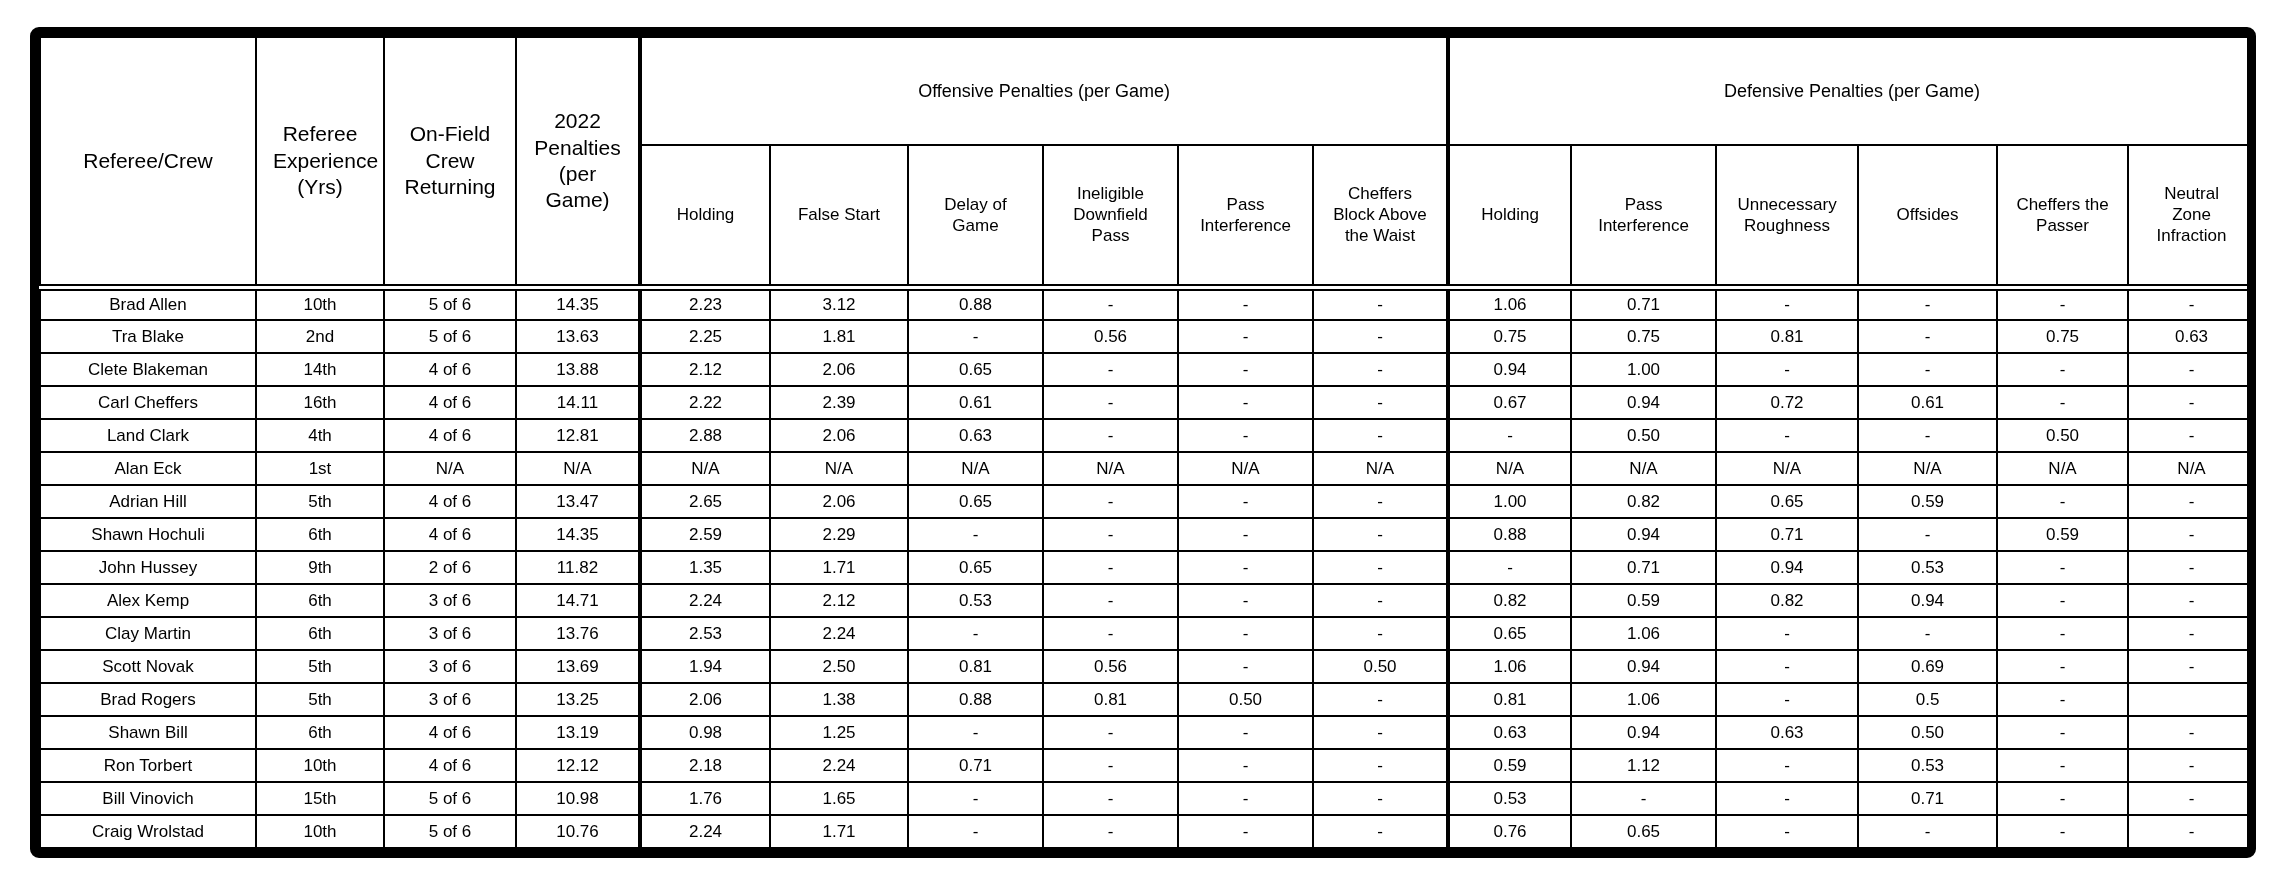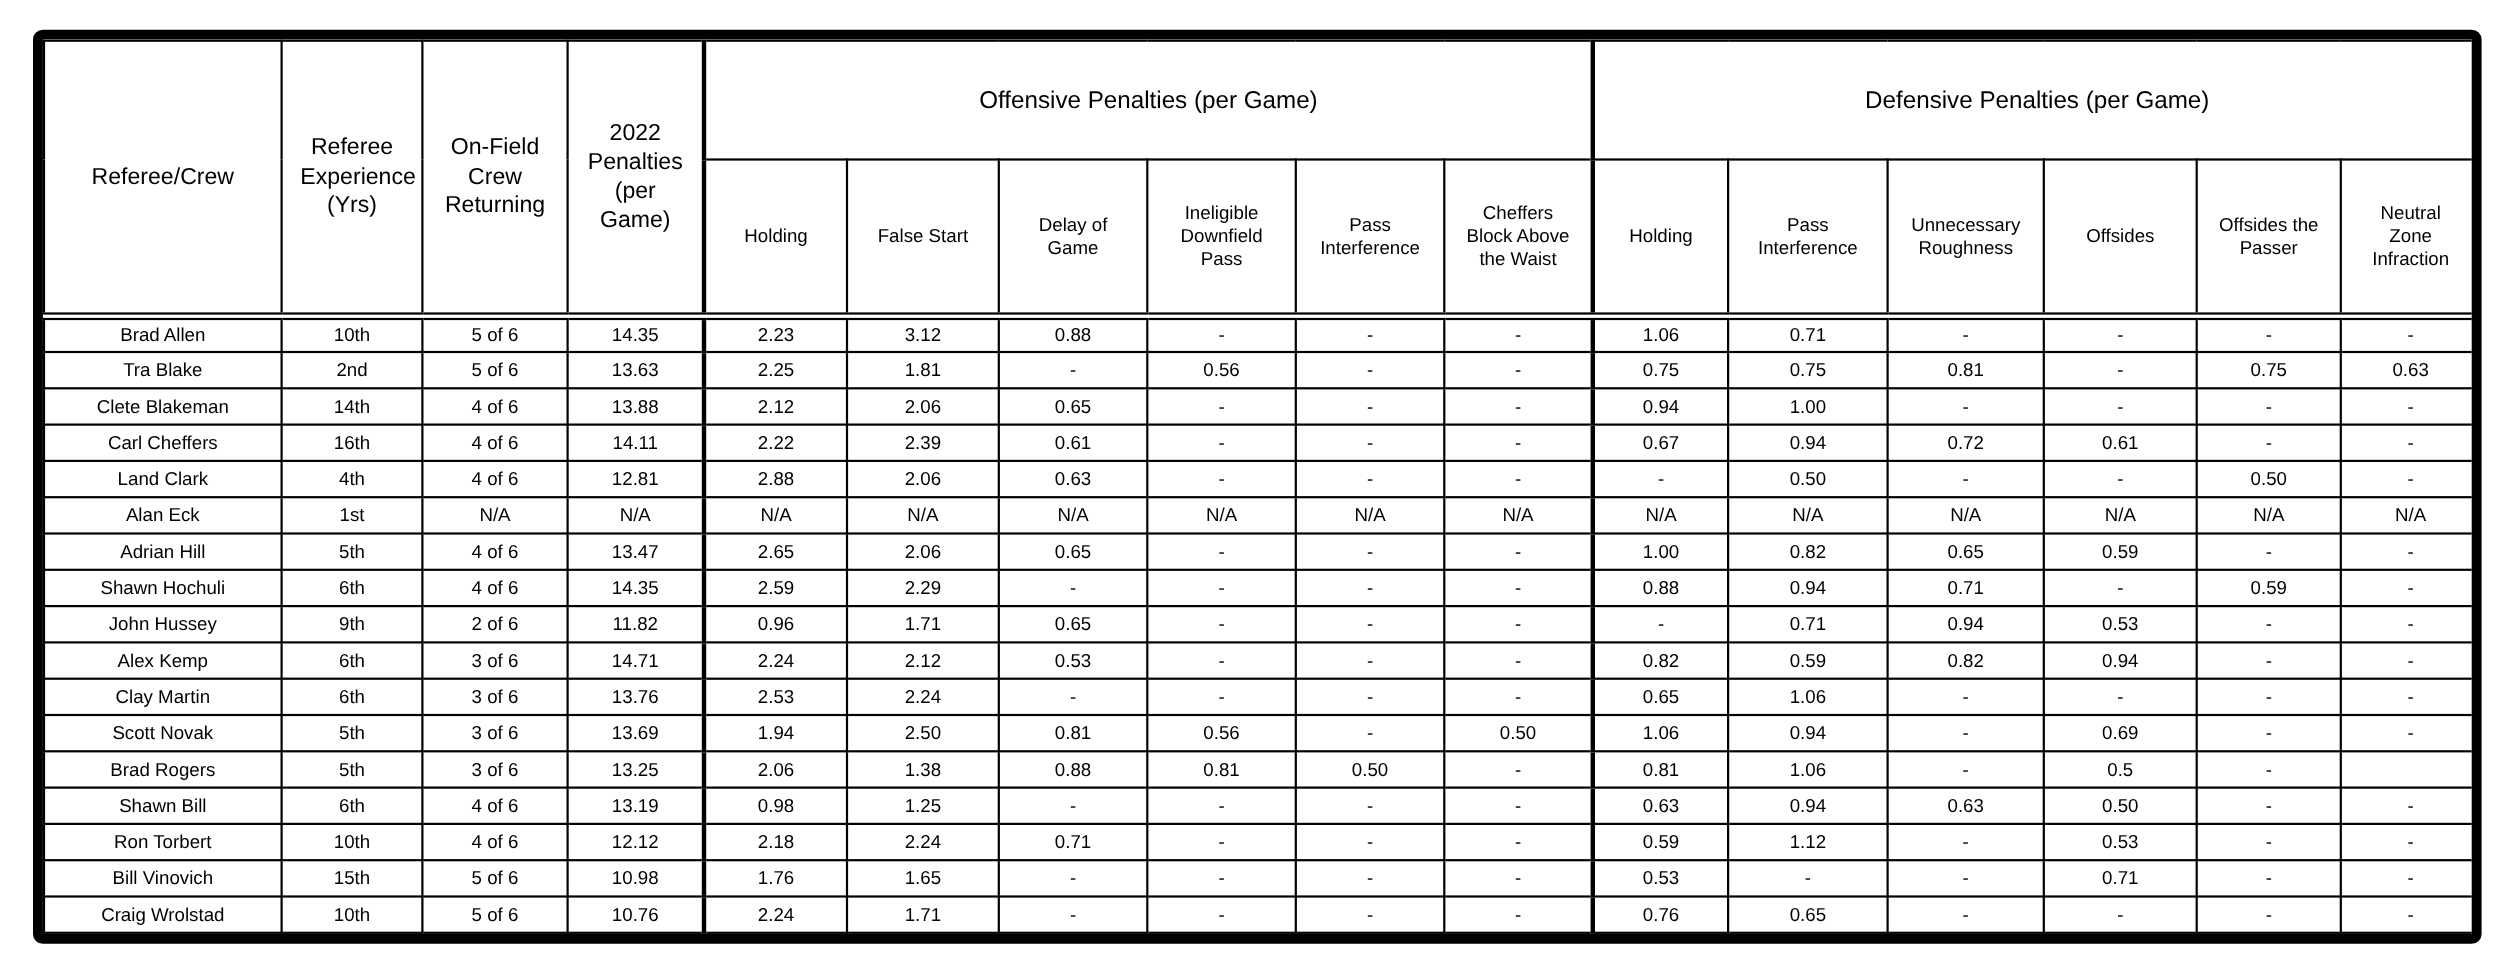--- a/index.html
+++ b/index.html
@@ -33,21 +33,21 @@
   .ref-table th, .ref-table td {
     border: 2px solid #000000;
     text-align: center;
     vertical-align: middle;
     font-weight: normal;
     padding: 1px 4px;
     overflow: hidden;
     line-height: 1.25;
   }
   .ref-table th.group {
-    font-size: 22px;
+    font-size: 18px;
     border-bottom: 2px solid #000000;
     padding: 2px 6px;
   }
   .ref-table th.base {
     font-size: 21px;
     padding: 2px 16px;
     border-bottom: 7px double #000000;
   }
   .ref-table th.sub {
     font-size: 17px;
@@ -100,21 +100,21 @@
         <th class="sub group-sep">Holding</th>
         <th class="sub">False Start</th>
         <th class="sub">Delay of Game</th>
         <th class="sub">Ineligible Downfield Pass</th>
         <th class="sub">Pass Interference</th>
         <th class="sub">Cheffers Block Above the Waist</th>
         <th class="sub group-sep">Holding</th>
         <th class="sub">Pass Interference</th>
         <th class="sub">Unnecessary Roughness</th>
         <th class="sub">Offsides</th>
-        <th class="sub">Offsides the Passer</th>
+        <th class="sub">Cheffers the Passer</th>
         <th class="sub">Neutral Zone Infraction</th>
       </tr>
     </thead>
     <tbody>
         <tr>
           <td>Brad Allen</td>
           <td>10th</td>
           <td>5 of 6</td>
           <td>14.35</td>
           <td class="group-sep">2.23</td>
@@ -254,21 +254,21 @@
           <td>0.71</td>
           <td>-</td>
           <td>0.59</td>
           <td>-</td>
         </tr>
         <tr>
           <td>John Hussey</td>
           <td>9th</td>
           <td>2 of 6</td>
           <td>11.82</td>
-          <td class="group-sep">0.96</td>
+          <td class="group-sep">1.35</td>
           <td>1.71</td>
           <td>0.65</td>
           <td>-</td>
           <td>-</td>
           <td>-</td>
           <td class="group-sep">-</td>
           <td>0.71</td>
           <td>0.94</td>
           <td>0.53</td>
           <td>-</td>

